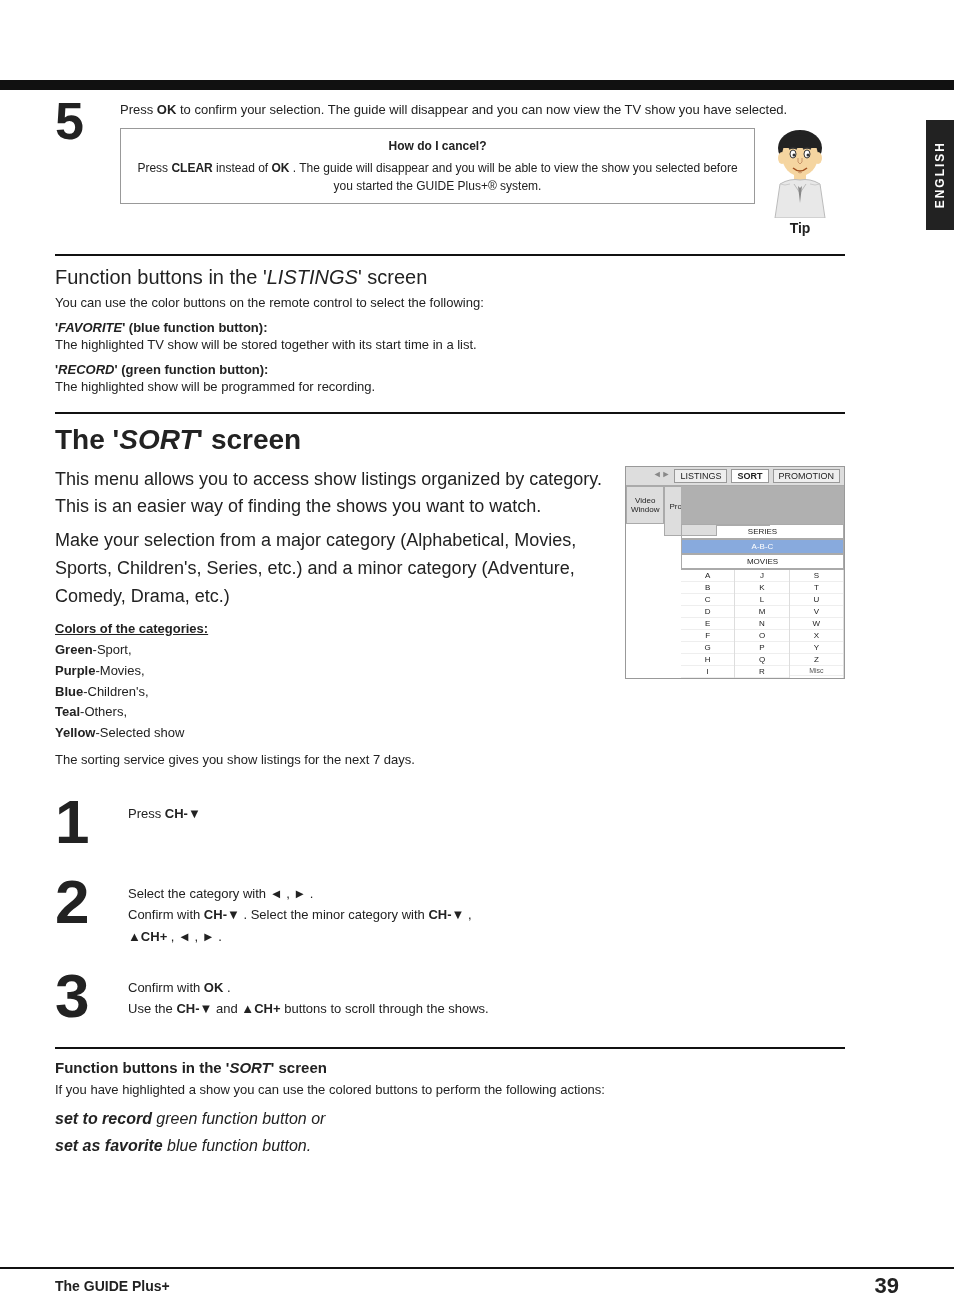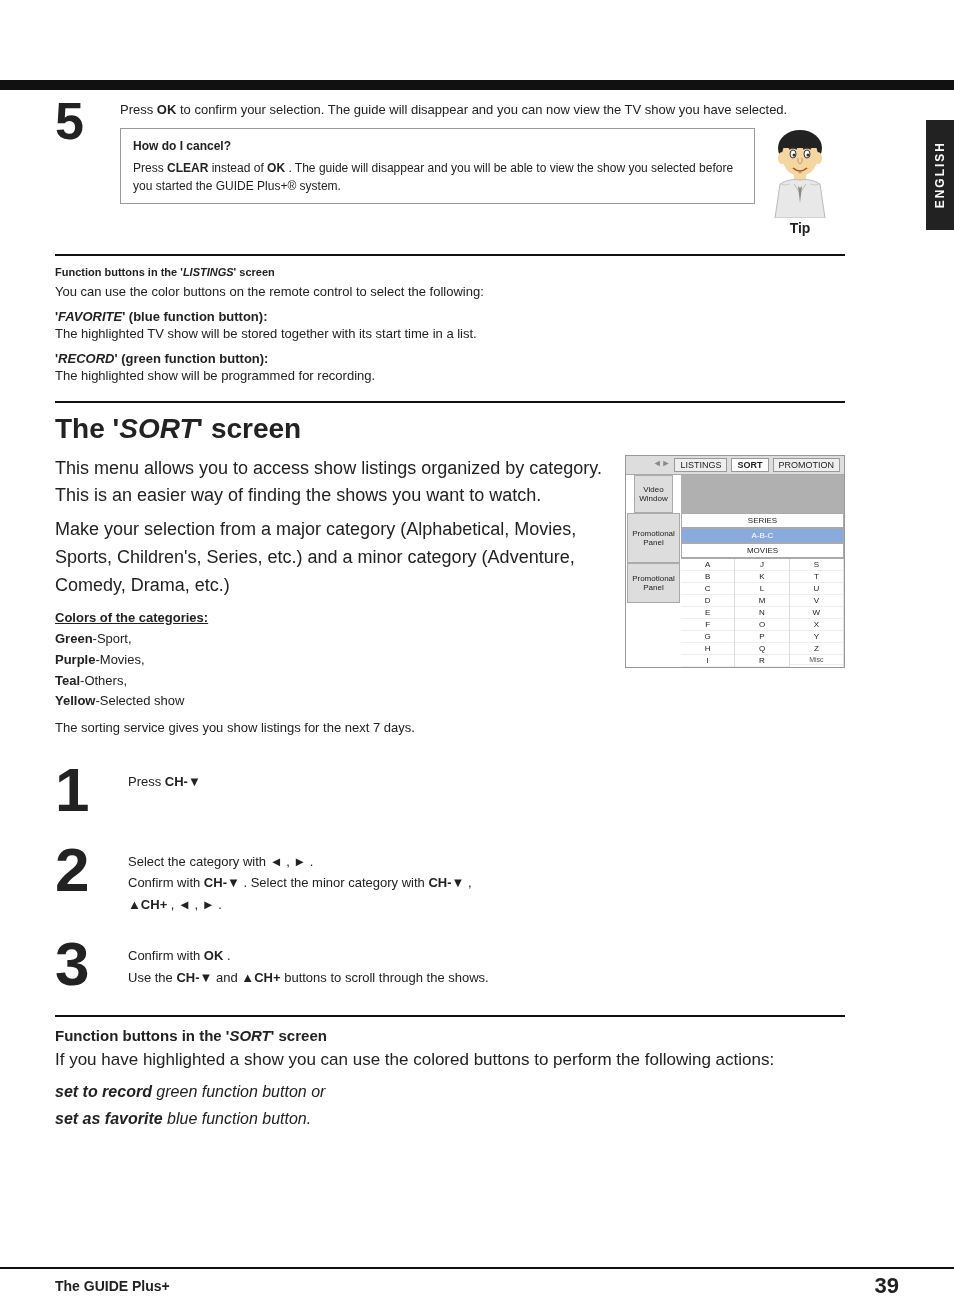--- a/index.html
+++ b/index.html
@@ -70,20 +70,21 @@
     .step-content p {
       font-size: 13px;
       line-height: 1.5;
     }
 
     
     .tip-area {
       display: flex;
       align-items: flex-start;
       margin-top: 8px;
+      text-align: center;
     }
     .tip-box {
       flex: 1;
       border: 1px solid #999;
       padding: 8px 12px;
       font-size: 12px;
       line-height: 1.5;
     }
     .tip-box .tip-title {
       font-weight: bold;
@@ -107,22 +108,22 @@
 
     
     .section-divider {
       height: 2px;
       background: #111;
       margin: 18px 0 10px 0;
     }
 
     
     .function-heading {
-      font-size: 11px;
-      font-weight: bold;
+      font-size: 20px;
+      font-weight: normal;
       margin-bottom: 6px;
     }
     .function-heading em {
       font-style: italic;
     }
     .function-subtext {
       font-size: 13px;
       margin-bottom: 10px;
     }
     .function-subheading {
@@ -201,22 +202,21 @@
       background: #eee;
       font-size: 9px;
     }
     .dtab.active {
       background: #fff;
       font-weight: bold;
     }
     .diagram-labels {
       width: 55px;
       display: flex;
-      flex-direction: column;
-      align-items: center;
+      flex-direction: row;
     }
     .diagram-label {
       border: 1px solid #aaa;
       background: #ddd;
       font-size: 8px;
       padding: 2px 4px;
       display: flex;
       align-items: center;
       justify-content: center;
       text-align: center;
@@ -295,21 +295,21 @@
     }
     .sort-fn-heading {
       font-size: 15px;
       font-weight: bold;
       margin-bottom: 6px;
     }
     .sort-fn-heading em {
       font-style: italic;
     }
     .sort-fn-text {
-      font-size: 17px;
+      font-size: 13px;
       margin-bottom: 8px;
     }
     .sort-fn-item {
       font-size: 16px;
       line-height: 1.7;
       font-style: italic;
     }
     .sort-fn-item strong {
       font-weight: bold;
     }
@@ -418,20 +418,21 @@
   <div class="sort-section-title">The '<em>SORT</em>' screen</div>
 
   <div class="sort-main">
     <div class="sort-text">
       <p>This menu allows you to access show listings organized by category. This is an easier way of finding the shows you want to watch.</p>
       <p>Make your selection from a major category (Alphabetical, Movies, Sports, Children's, Series, etc.) and a minor category (Adventure, Comedy, Drama, etc.)</p>
 
       <div class="colors-heading">Colors of the categories:</div>
       <div class="color-item"><strong>Green</strong>-Sport,</div>
       <div class="color-item"><strong>Purple</strong>-Movies,</div>
+      <div class="color-item"><strong>Blue</strong>-Children's,</div>
       <div class="color-item"><strong>Teal</strong>-Others,</div>
       <div class="color-item"><strong>Yellow</strong>-Selected show</div>
       <div class="color-item" style="margin-top:6px;">The sorting service gives you show listings for the next 7 days.</div>
     </div>
 
     <div class="sort-diagram">
       <div class="diagram-top-bar">
         <span style="font-size:9px; color:#888;">◄►</span>
         <span class="dtab">LISTINGS</span>
         <span class="dtab active">SORT</span>

